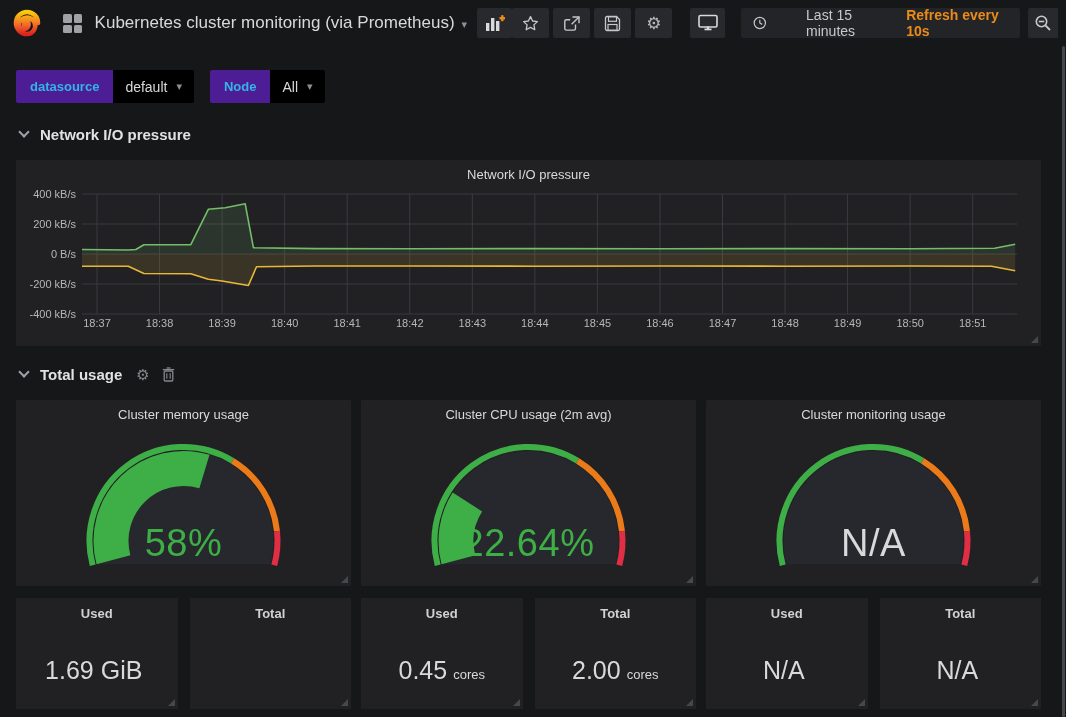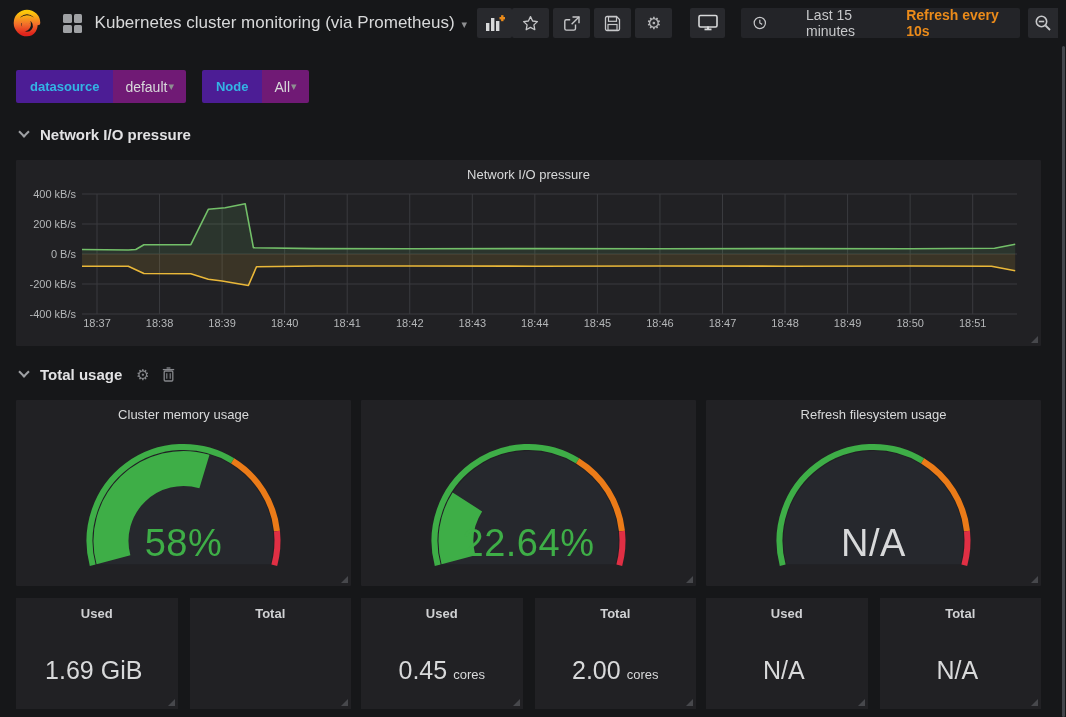--- a/index.html
+++ b/index.html
@@ -24,21 +24,21 @@
                 padding:0 12px; gap:8px; cursor:pointer; }
   .timepicker .tp-text { font-size:14px; color:#c7c8ca; font-weight:500;margin-left:31px; }
   .tp-refresh { font-size:14px; font-weight:700; margin-left:8px; }
   .zoomout-btn { width:34px; margin-left:8px; border-radius:2px 0 0 2px; }
   .gear-glyph { font-size:17px; line-height:1; color:#b5b6b8; }
 
   
   .submenu { display:flex; gap:16px; margin:24px 16px 0 16px; }
   .pill { display:flex; height:33px; border-radius:2px; overflow:hidden; }
   .pill-label { display:flex; align-items:center; padding:0 14px; background:#4c1d95; font-size:13px; font-weight:700; }
-  .pill-value { display:flex; align-items:center; gap:1px; padding:0 12px; background:#701a75; color:#d8d9da;
+  .pill-value { display:flex; align-items:center; gap:9px; padding:0 12px; background:#000000; color:#d8d9da;
                 font-size:14px; cursor:pointer; }
   .pill-value .caret { margin-left:0; }
 
   
   .section-header { display:flex; align-items:center; margin:22px 16px 0 20px; height:18px; cursor:pointer; }
   .section-header.second { margin-top:19px; }
   .chev { width:8px; height:8px; border-right:2px solid #9fa1a4; border-bottom:2px solid #9fa1a4;
           transform:rotate(45deg); margin:-4px 12px 0 0; }
   .section-title { font-size:15px; font-weight:700; color:#e2e2e4; }
   .sh-icons { display:flex; align-items:center; gap:12px; margin-left:14px; color:#85878b; }
@@ -259,32 +259,33 @@
           <path d="M 80.56667563398385 164.29371405922683 A 90 90 0 1 1 254.43332436601617 164.29371405922686 Z" fill="#26282d"></path>
           <path d="M 97.47 159.76 A 72.5 72.5 0 0 1 188.45 71.59" fill="none" stroke="#3eae47" stroke-width="35"></path>
           <path d="M 76.70 165.33 A 94 94 0 0 1 216.61 60.85" fill="none" stroke="#3eae47" stroke-width="6"></path>
           <path d="M 216.61 60.85 A 94 94 0 0 1 260.99 131.17" fill="none" stroke="#eb7b18" stroke-width="6"></path>
           <path d="M 260.99 131.17 A 94 94 0 0 1 258.30 165.33" fill="none" stroke="#e02f44" stroke-width="6"></path>
         </svg>
       <div class="gauge-value" style="color: rgb(62, 174, 71);">58%</div>
       <span class="resize-handle"></span>
     </div>
     <div class="panel gauge-panel">
+      <div class="panel-title">Cluster CPU usage (2m avg)</div>
       <svg class="gauge-svg" viewBox="0 0 335 186">
           <path d="M 80.56667563398385 164.29371405922683 A 90 90 0 1 1 254.43332436601617 164.29371405922686 Z" fill="#26282d"></path>
           <path d="M 97.47 159.76 A 72.5 72.5 0 0 1 106.38 102.00" fill="none" stroke="#3eae47" stroke-width="35"></path>
           <path d="M 76.70 165.33 A 94 94 0 0 1 216.61 60.85" fill="none" stroke="#3eae47" stroke-width="6"></path>
           <path d="M 216.61 60.85 A 94 94 0 0 1 260.99 131.17" fill="none" stroke="#eb7b18" stroke-width="6"></path>
           <path d="M 260.99 131.17 A 94 94 0 0 1 258.30 165.33" fill="none" stroke="#e02f44" stroke-width="6"></path>
         </svg>
       <div class="gauge-value" style="color: rgb(62, 174, 71);">22.64%</div>
       <span class="resize-handle"></span>
     </div>
     <div class="panel gauge-panel">
-      <div class="panel-title">Refresh filesystem usage</div>
+      <div class="panel-title">Cluster monitoring usage</div>
       <svg class="gauge-svg" viewBox="0 0 335 186">
           <path d="M 80.56667563398385 164.29371405922683 A 90 90 0 1 1 254.43332436601617 164.29371405922686 Z" fill="#26282d"></path>
           <path d="M 76.70 165.33 A 94 94 0 0 1 216.61 60.85" fill="none" stroke="#3eae47" stroke-width="6"></path>
           <path d="M 216.61 60.85 A 94 94 0 0 1 260.99 131.17" fill="none" stroke="#eb7b18" stroke-width="6"></path>
           <path d="M 260.99 131.17 A 94 94 0 0 1 258.30 165.33" fill="none" stroke="#e02f44" stroke-width="6"></path>
         </svg>
       <div class="gauge-value" style="color: rgb(216, 217, 218);">N/A</div>
       <span class="resize-handle"></span>
     </div>
   </div>

